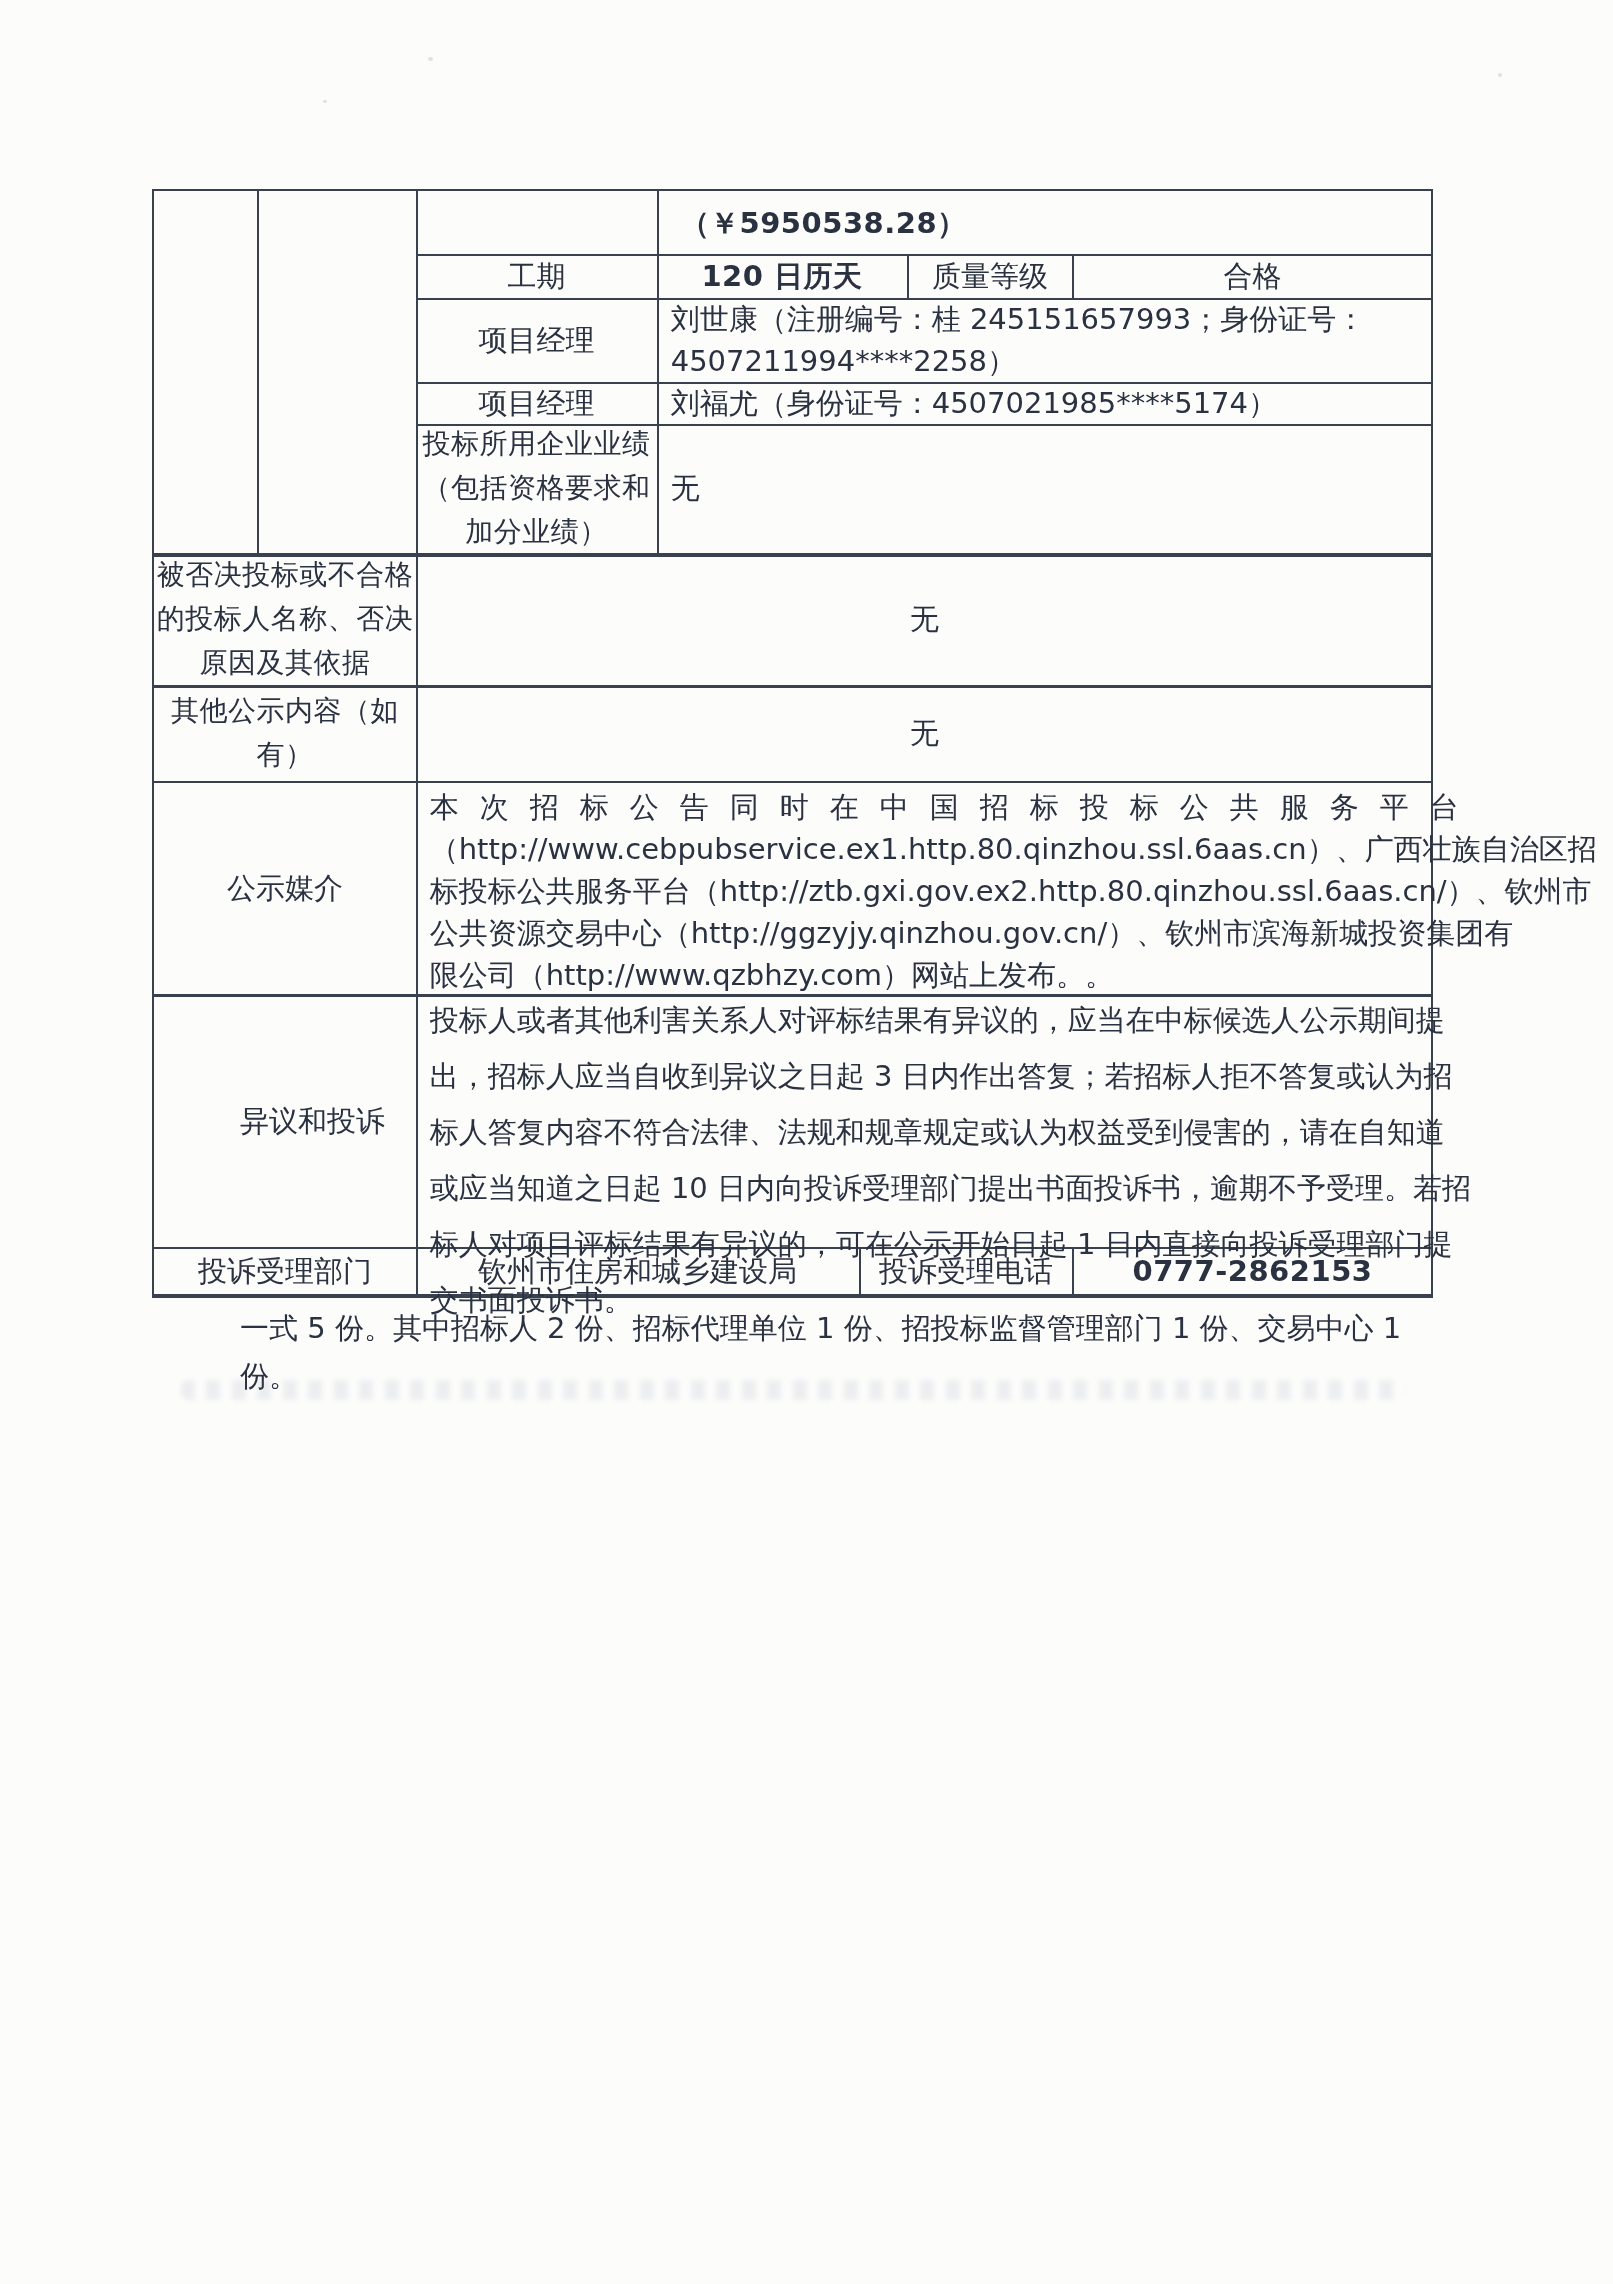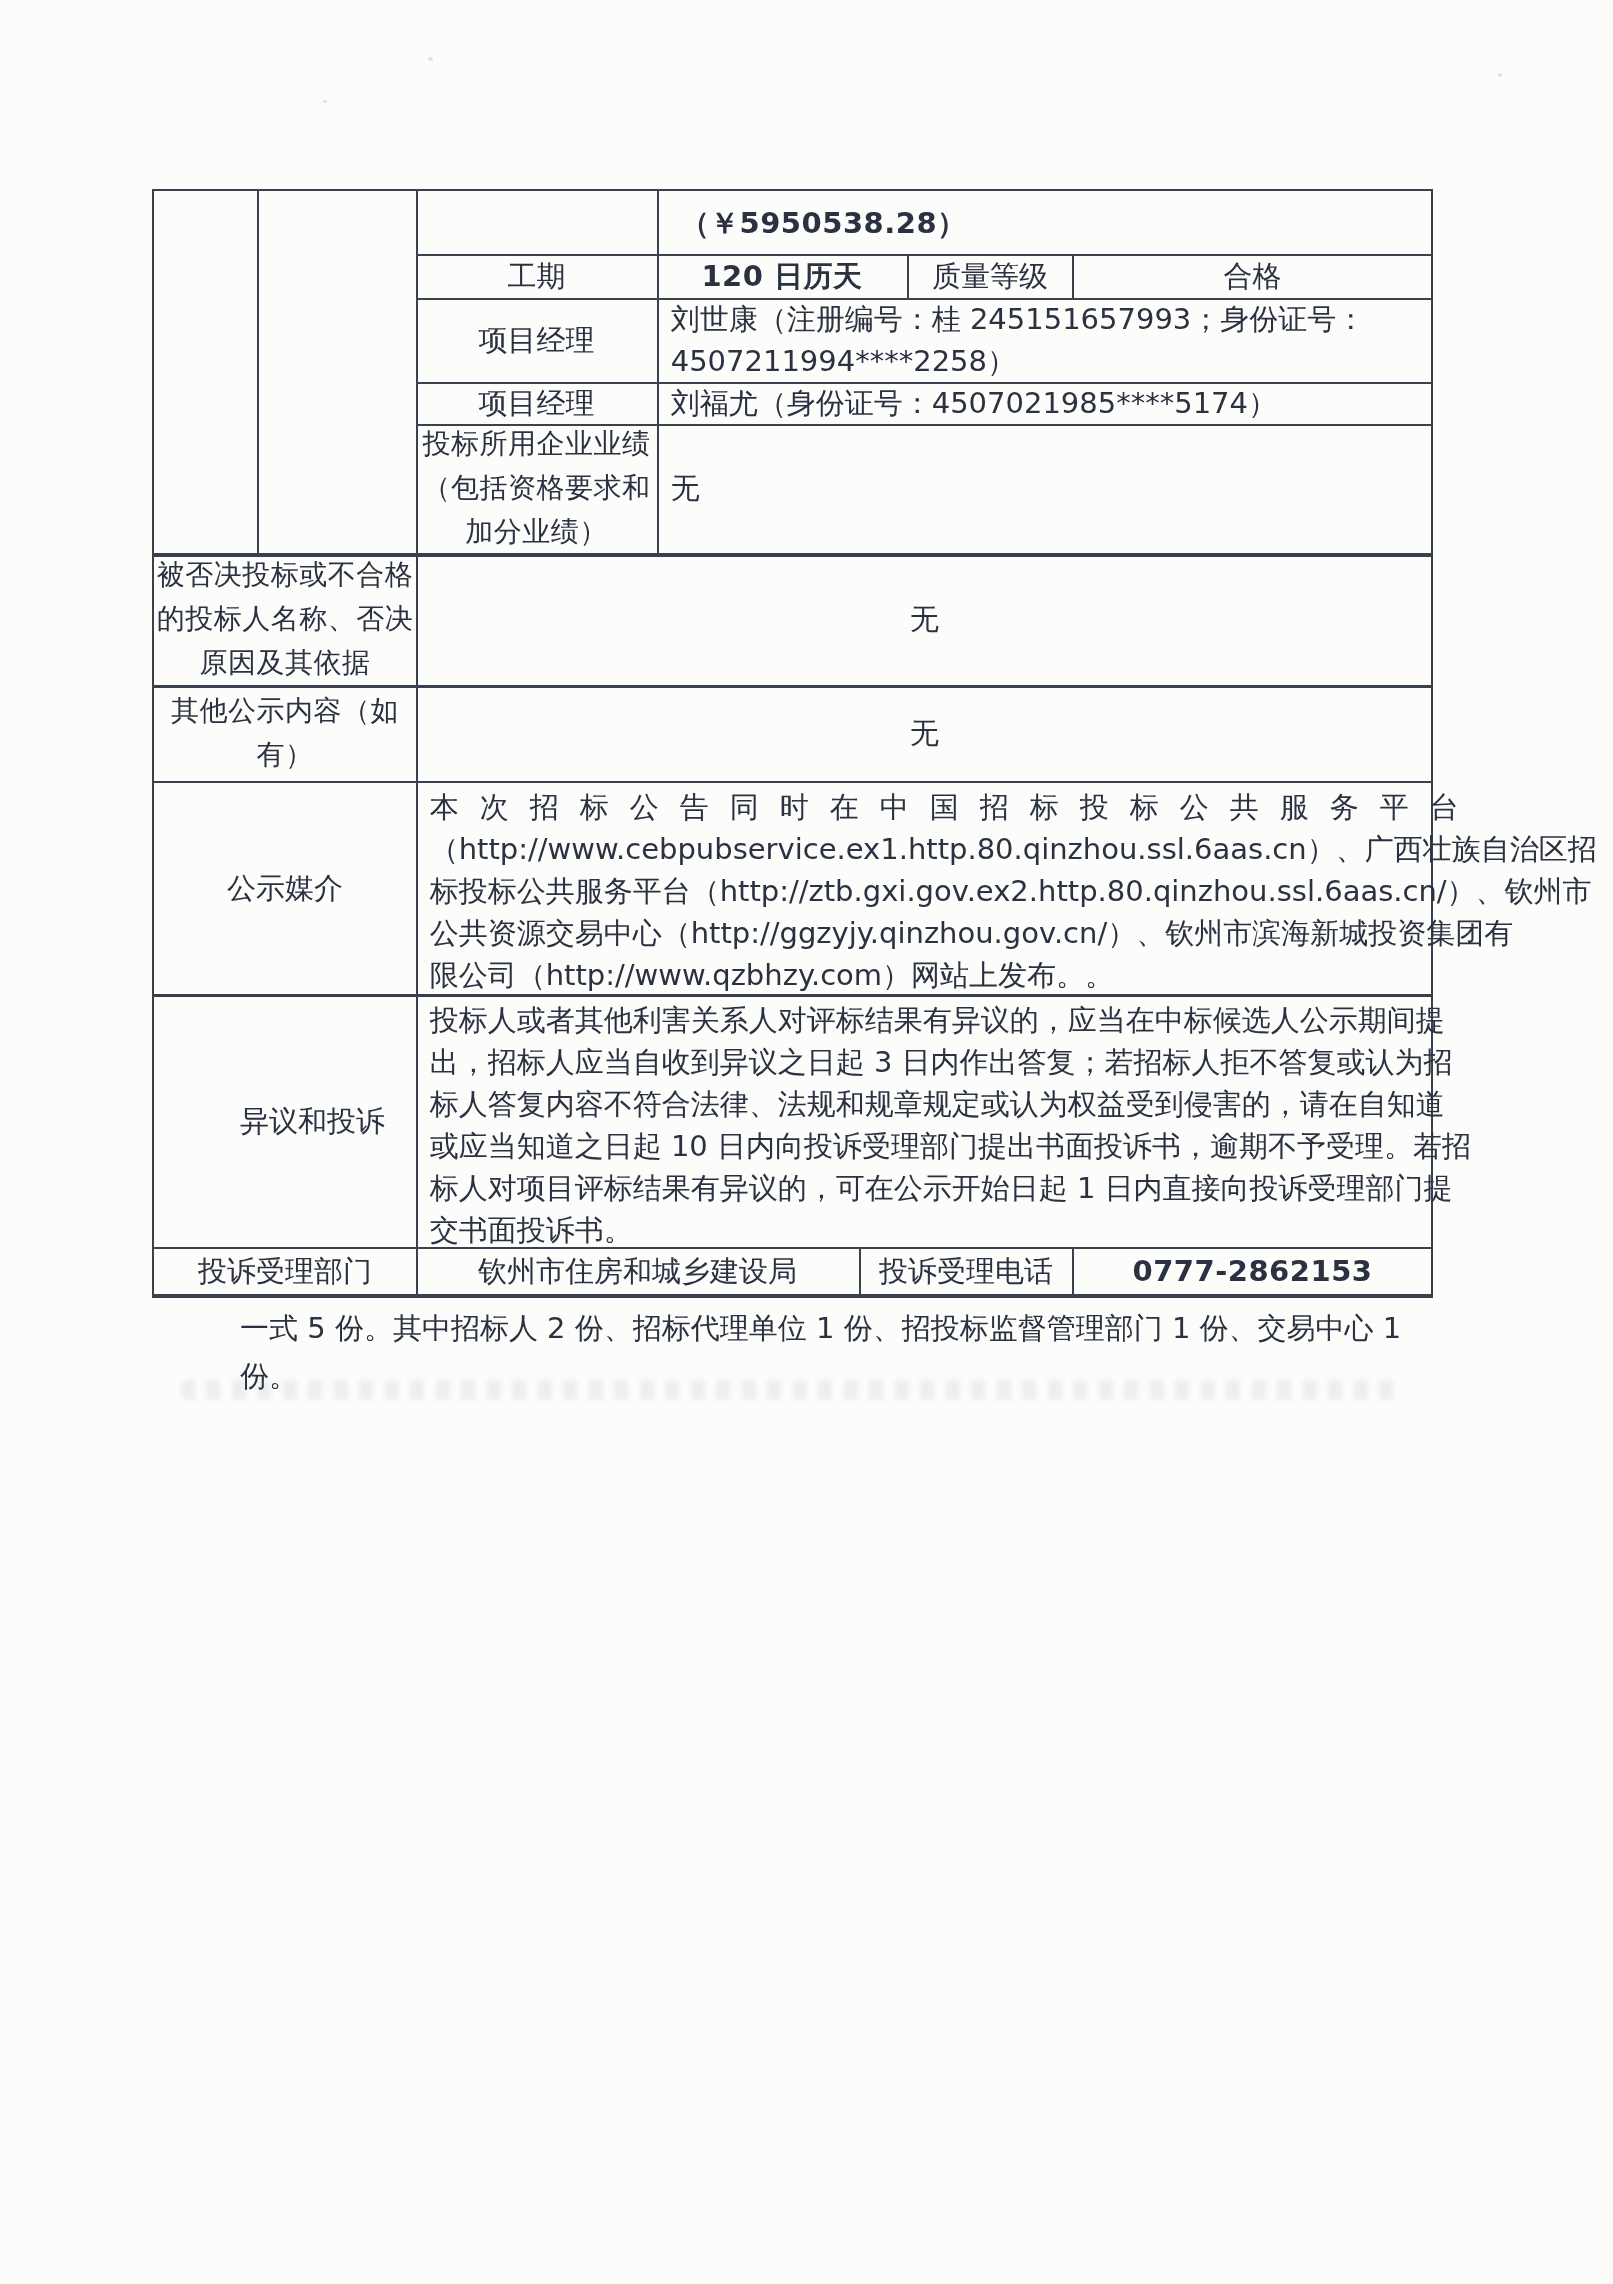--- a/index.html
+++ b/index.html
@@ -116,21 +116,21 @@
     <div class="cell center" style="left:0;top:590px;width:262px;height:213px;">公示媒介</div>
     <div class="cell para" style="left:262px;top:590px;width:1017px;height:213px;">
       <div class="pline justified">本次招标公告同时在中国招标投标公共服务平台</div>
       <div class="pline">（http://www.cebpubservice.ex1.http.80.qinzhou.ssl.6aas.cn）、广西壮族自治区招</div>
       <div class="pline">标投标公共服务平台（http://ztb.gxi.gov.ex2.http.80.qinzhou.ssl.6aas.cn/）、钦州市</div>
       <div class="pline">公共资源交易中心（http://ggzyjy.qinzhou.gov.cn/）、钦州市滨海新城投资集团有</div>
       <div class="pline">限公司（http://www.qzbhzy.com）网站上发布。。</div>
     </div>
 
     <div class="cell center" style="left:0;top:803px;width:311px;height:253px;padding-left:6px;">异议和投诉</div>
-    <div class="cell para" style="left:262px;top:803px;width:1017px;height:253px;">
+    <div class="cell para" style="left:262px;top:803px;width:1017px;height:253px;gap:14px;">
       <div class="pline">投标人或者其他利害关系人对评标结果有异议的，应当在中标候选人公示期间提</div>
       <div class="pline">出，招标人应当自收到异议之日起 3 日内作出答复；若招标人拒不答复或认为招</div>
       <div class="pline">标人答复内容不符合法律、法规和规章规定或认为权益受到侵害的，请在自知道</div>
       <div class="pline">或应当知道之日起 10 日内向投诉受理部门提出书面投诉书，逾期不予受理。若招</div>
       <div class="pline">标人对项目评标结果有异议的，可在公示开始日起 1 日内直接向投诉受理部门提</div>
       <div class="pline">交书面投诉书。</div>
     </div>
 
     <div class="cell center" style="left:0;top:1056px;width:262px;height:47px;">投诉受理部门</div>
     <div class="cell center" style="left:262px;top:1056px;width:443px;height:47px;">钦州市住房和城乡建设局</div>

